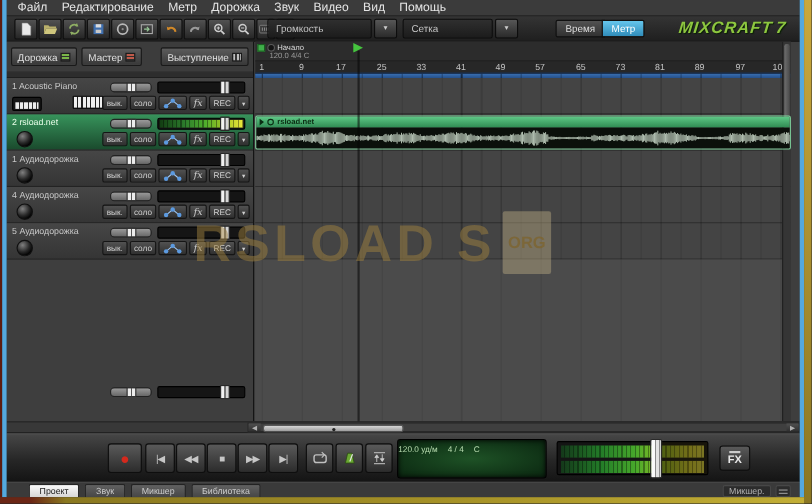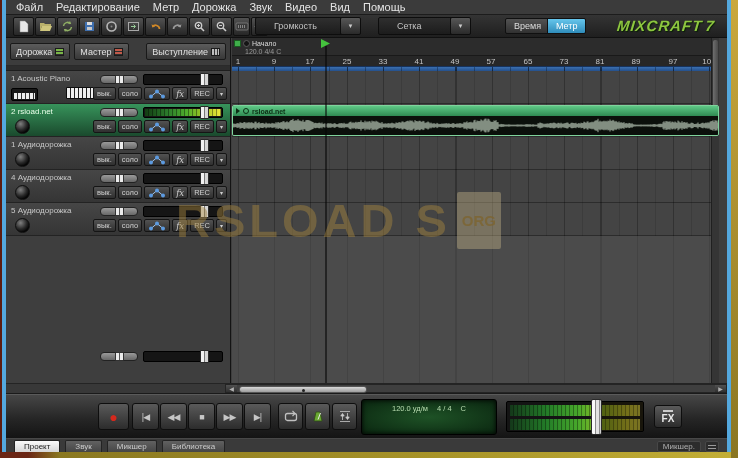--- a/index.html
+++ b/index.html
@@ -25,21 +25,21 @@
   
   #toolbar { position:absolute; left:6px; top:15px; width:721px; height:23px;
              background:linear-gradient(#343434,#1f1f1f); border-bottom:1px solid #101010;
              display:flex; align-items:center; padding-left:7px; }
   .tbtn { width:21px; height:19px; margin-right:1px; background:linear-gradient(#525252,#262626);
           border:1px solid #101010; border-radius:2px; display:flex; align-items:center; justify-content:center; }
   .tbtn.small { width:17px; }
   .tbtn svg { display:block; }
   .dd { position:absolute; top:2px; height:18px; background:linear-gradient(#2f2f2f,#1c1c1c);
         border:1px solid #0d0d0d; border-radius:2px; color:#c2c2c2; font-size:9px;
-        display:flex; align-items:center; padding-left:18px;margin-left:12px; }
+        display:flex; align-items:center; padding-left:7px; }
   #dd-volume { left:237px; width:95px; }
   #dd-grid   { left:360px; width:82px; }
   .dd-arrow { position:absolute; top:2px; width:21px; height:18px; background:linear-gradient(#575757,#2a2a2a);
               border:1px solid #0d0d0d; border-radius:2px; color:#cccccc; font-size:6px;
               display:flex; align-items:center; justify-content:center; }
   #dd-volume-arrow { left:334px; } #dd-grid-arrow { left:444px; }
   .seg-btn { position:absolute; top:3px; height:16px; padding:0 8px; font-size:9px;
              display:flex; align-items:center; border:1px solid #101010; }
   #btn-time { left:499px; color:#dddddd; background:linear-gradient(#525252,#313131); border-radius:2px 0 0 2px; }
   #btn-meter{ left:541px; color:#ffffff; background:linear-gradient(#66c6ec,#2f8cba); border-radius:0 2px 2px 0; }
@@ -154,41 +154,41 @@
   .tpbtn { position:absolute; top:8px; height:27px; background:linear-gradient(#5a5a5a,#2c2c2c);
            border:1px solid #0e0e0e; border-radius:3px; color:#c6c6c6; display:flex; align-items:center;
            justify-content:center; font-size:9px; letter-spacing:-1px; }
   #btn-record { left:92px; width:31px; color:#d4291d; font-size:14px; letter-spacing:0; }
   #btn-skip-start { left:126px; width:27px; } #btn-rewind { left:154px; width:27px; }
   #btn-stop { left:182px; width:27px; } #btn-forward { left:210px; width:27px; }
   #btn-skip-end { left:238px; width:27px; }
   #btn-loop { left:272px; width:25px; } #btn-metronome { left:299px; width:25px; } #btn-levels { left:326px; width:25px; }
   #lcd { position:absolute; left:355px; top:4px; width:136px; height:36px; border:1px solid #000; border-radius:3px;
          background:radial-gradient(ellipse at center,#1e5226 0%,#0c2a12 90%); box-shadow:inset 0 0 5px #000; }
-  #lcd-top { display:flex; justify-content:center; gap:9px; font-size:7.5px; color:#b8dcb0; margin-top:4px; }
+  #lcd-top { display:flex; gap:9px; font-size:7.5px; color:#b8dcb0; margin-top:4px; }
   #lcd-time { text-align:center; font-family:"DejaVu Sans Mono",monospace; font-weight:bold; font-size:15px;
          color:#f4f4f4; letter-spacing:1px; margin-top:1px; text-shadow:0 0 3px rgba(130,255,150,.55); }
   #vu { position:absolute; left:500px; top:6px; width:138px; height:31px; background:#141414;
         border:1px solid #000; border-radius:2px; }
   .vubar { position:absolute; left:3px; width:130px; height:11px;
         background:linear-gradient(90deg,#14381a,#237c28 28%,#47a82b 52%,#9cc024 74%,#e0dc34 90%,#efe84a); }
   .vubar::after { content:""; position:absolute; inset:0;
         background:repeating-linear-gradient(90deg,transparent 0 3px,rgba(0,0,0,.35) 3px 4px); }
   #vubar-top { top:3px; } #vubar-bottom { top:17px; }
   #vu-dark { position:absolute; left:92px; top:0; right:0; bottom:0; background:rgba(28,22,4,.55); }
   #vu-fader { position:absolute; left:84px; top:-3px; width:11px; height:36px; border:1px solid #2a2a2a;
         border-radius:2px; z-index:2;
         background:linear-gradient(90deg,#fafafa 0 3px,#8a8a8a 3px 4px,#e2e2e2 4px 7px,#8a8a8a 7px 8px,#cfcfcf 8px); }
   #btn-fx { position:absolute; left:648px; top:10px; width:28px; height:23px; flex-direction:column;
         font-weight:bold; font-size:10px; color:#e8e8e8; letter-spacing:0; }
   #btn-fx::before { content:""; width:10px; height:2px; background:#cccccc; margin-bottom:1px; }
 
   
   #tabbar { position:absolute; left:6px; top:438px; width:721px; height:14px; background:#3a3a3a;
-        border-top:1px solid #484848; display:flex; align-items:flex-end; padding-left:8px; gap:5px; }
+        border-top:1px solid #484848; display:flex; align-items:flex-end; padding-left:20px; gap:5px; }
   .tab { height:12px; padding:0 9px; font-size:8px; display:flex; align-items:center; color:#cccccc;
         border:1px solid #232323; border-bottom:none; border-radius:2px 2px 0 0;
         background:linear-gradient(#616161,#464646); }
   .tab.active { background:linear-gradient(#fafafa,#d6d6d6); color:#1a1a1a; }
   #undock { position:absolute; right:26px; top:2px; height:11px; padding:0 5px; font-size:8px; color:#b0b0b0;
         background:#2c2c2c; border:1px solid #474747; border-radius:2px; display:flex; align-items:center; }
   #undock-icon { position:absolute; right:8px; top:2px; width:14px; height:11px; background:#2c2c2c;
         border:1px solid #474747; border-radius:2px; }
   #undock-icon::after { content:""; position:absolute; left:2px; right:2px; top:3px; height:1px;
         background:#9a9a9a; box-shadow:0 3px 0 #9a9a9a; }

